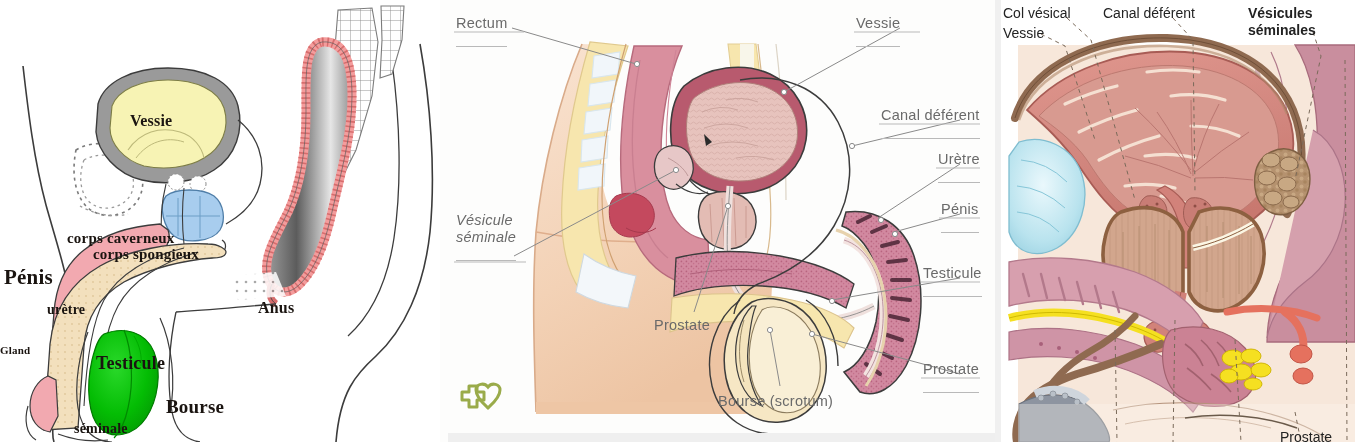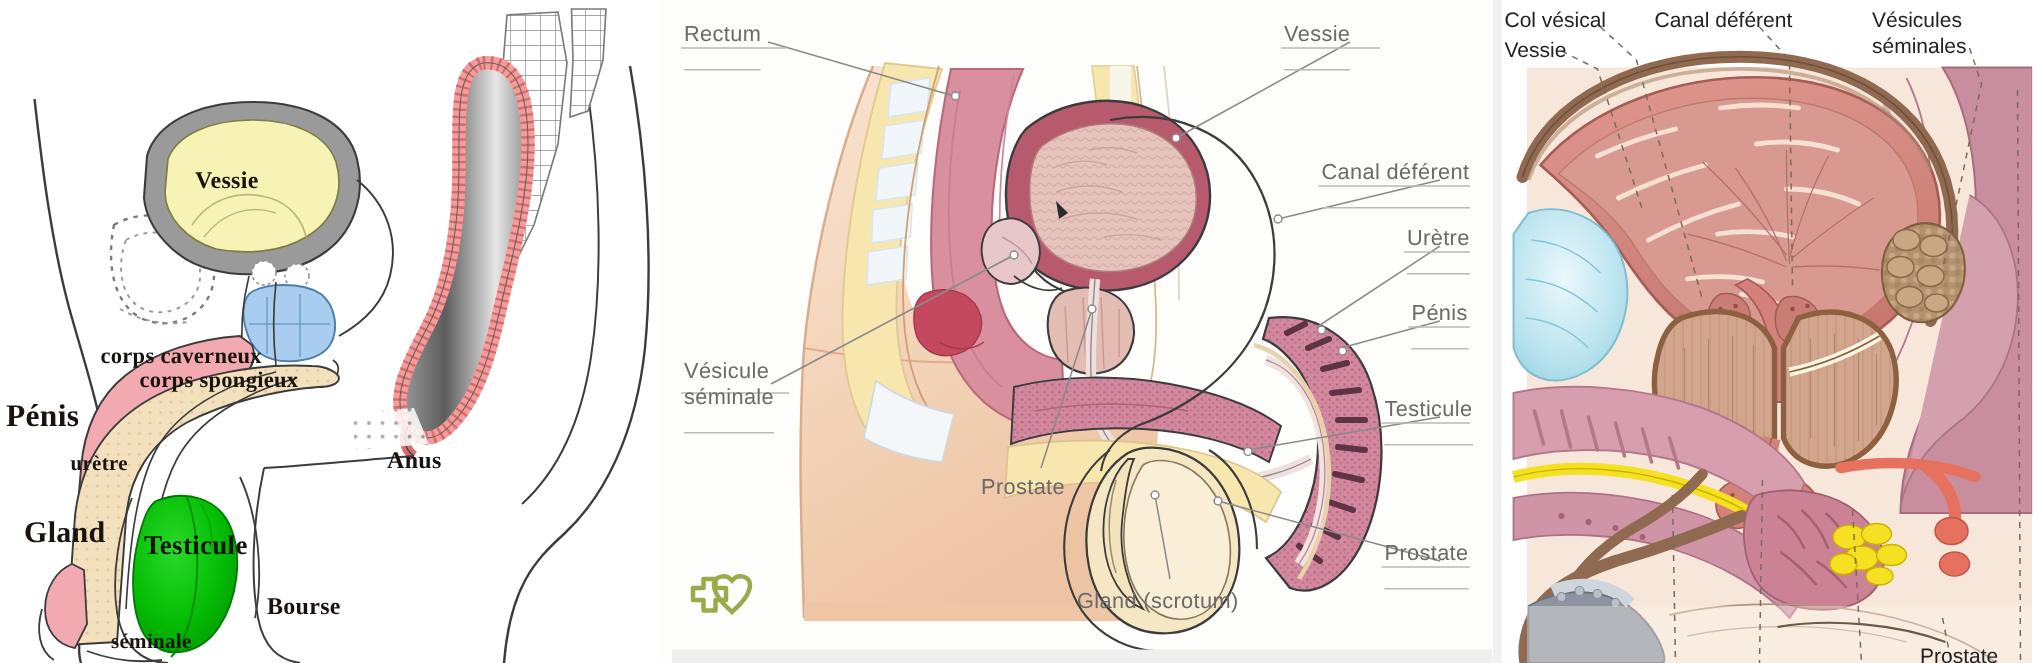--- a/index.html
+++ b/index.html
@@ -150,23 +150,23 @@
 
       <path d="M88,332 C80,352 74,382 78,408 C82,432 96,442 112,442" fill="none" stroke="#3c3c3c" stroke-width="1.2"></path>
       <path d="M160,318 C172,344 176,382 170,412" fill="none" stroke="#3c3c3c" stroke-width="1.2"></path>
     </svg>
 
     <div class="p1lab" style="left:130px;top:112px;font-size:16px;">Vessie</div>
     <div class="p1lab" style="left:67px;top:230px;font-size:15px;">corps caverneux</div>
     <div class="p1lab" style="left:93px;top:246px;font-size:15px;">corps spongieux</div>
     <div class="p1lab" style="left:4px;top:265px;font-size:21px;">Pénis</div>
     <div class="p1lab" style="left:47px;top:302px;font-size:14px;">urètre</div>
-    <div class="p1lab" style="left:16px;top:344px;font-size:20px;">Gland</div>
+    <div class="p1lab" style="left:0px;top:344px;font-size:11px;">Gland</div>
     <div class="p1lab" style="left:96px;top:353px;font-size:18px;">Testicule</div>
-    <div class="p1lab" style="left:178px;top:396px;font-size:16px;">Bourse</div>
+    <div class="p1lab" style="left:166px;top:396px;font-size:19px;">Bourse</div>
     <div class="p1lab" style="left:74px;top:421px;font-size:14px;">séminale</div>
     <div class="p1lab" style="left:258px;top:299px;font-size:16px;">Anus</div>
   </div>
 
   <div class="panel" id="panel-2">
     <svg class="svgfull" viewBox="0 0 555 442" preserveAspectRatio="none">
       <defs>
         <linearGradient id="skinG" x1="0" y1="0" x2="0.4" y2="1">
           <stop offset="0%" stop-color="#f9e3d1"></stop>
           <stop offset="60%" stop-color="#f3d2b6"></stop>
@@ -343,24 +343,24 @@
       </g>
     </svg>
 
     <div class="p2lab ul" style="left:16px;top:15px;">Rectum</div>
     <div class="p2lab ul" style="left:416px;top:15px;">Vessie</div>
     <div class="p2lab ul" style="left:441px;top:107px;">Canal déférent</div>
     <div class="p2lab ul" style="left:498px;top:151px;">Urètre</div>
     <div class="p2lab ul" style="left:501px;top:201px;">Pénis</div>
     <div class="p2lab ul" style="left:483px;top:265px;">Testicule</div>
     <div class="p2lab ul" style="left:483px;top:361px;">Prostate</div>
-    <div class="p2lab ul" style="left:16px;top:240px;white-space:pre;"><span>Vésicule
+    <div class="p2lab ul" style="left:16px;top:212px;white-space:pre;font-style:italic;"><span>Vésicule
 séminale</span></div>
     <div class="p2lab" style="left:214px;top:317px;">Prostate</div>
-    <div class="p2lab" style="left:278px;top:393px;">Gland (scrotum)</div>
+    <div class="p2lab" style="left:278px;top:393px;">Bourse (scrotum)</div>
 
     <div class="graybar" style="left:8px;bottom:0;width:547px;height:9px;"></div>
   </div>
 
   <div class="panel" id="panel-3">
     <svg class="svgfull" viewBox="0 0 360 442" preserveAspectRatio="none">
       <defs>
         <linearGradient id="bladG3" x1="0" y1="0" x2="0.3" y2="1">
           <stop offset="0%" stop-color="#e0978e"></stop>
           <stop offset="55%" stop-color="#d2877f"></stop>
@@ -576,18 +576,18 @@
         <path d="M180,320 L178,442"></path>
         <path d="M240,340 L246,442"></path>
         <path d="M300,412 L306,442"></path>
         <path d="M350,60 L352,442"></path>
       </g>
     </svg>
 
     <div class="p3lab" style="left:8px;top:5px;">Col vésical</div>
     <div class="p3lab" style="left:8px;top:25px;">Vessie</div>
     <div class="p3lab" style="left:108px;top:5px;">Canal déférent</div>
-    <div class="p3lab" style="left:253px;top:5px;white-space:pre;"><span>Vésicules
+    <div class="p3lab" style="left:253px;top:5px;white-space:pre;font-weight:bold;"><span>Vésicules
 séminales</span></div>
     <div class="p3lab" style="left:285px;top:429px;">Prostate</div>
   </div>
 
 </div>
 
 </body></html>

